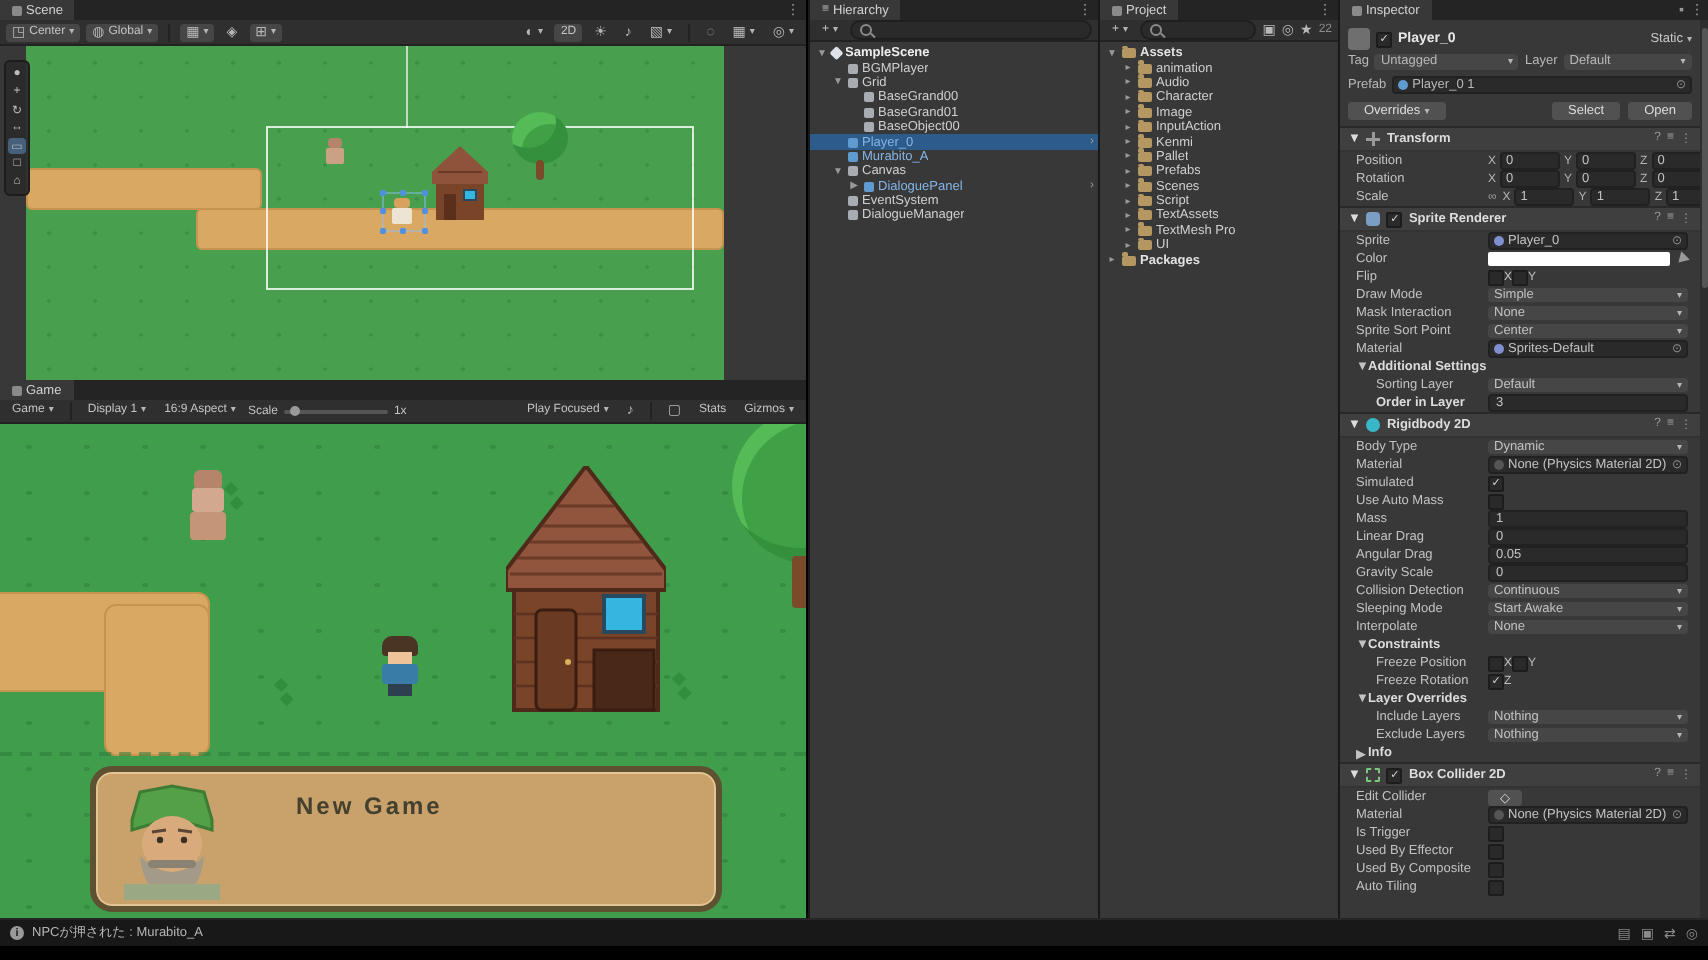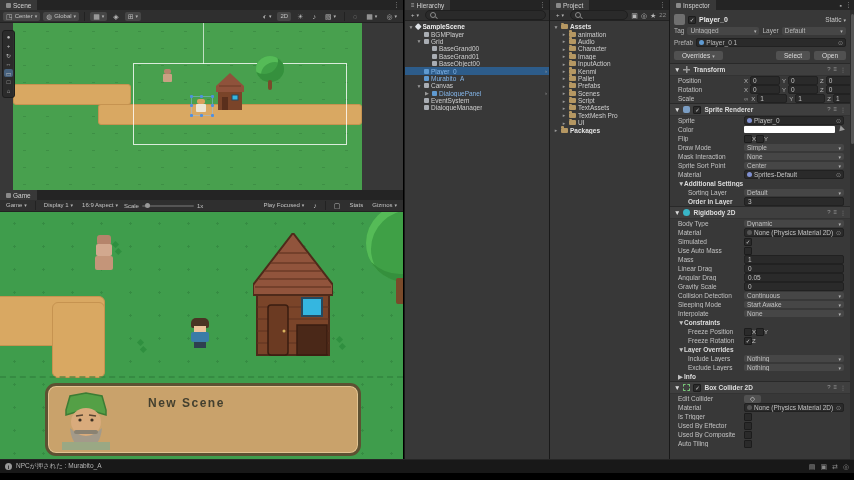--- a/index.html
+++ b/index.html
@@ -311,21 +311,21 @@
           <polygon points="6,20 10,6 26,3 42,6 46,20 46,25 26,19 6,25" fill="#54a046" stroke="#3c7c34" stroke-width="1.5"></polygon>
           <ellipse cx="26" cy="32" rx="15" ry="14" fill="#d9ab7c"></ellipse>
           <path d="M10,38 Q12,58 26,59 Q40,58 42,38 Q34,46 26,46 Q18,46 10,38 Z" fill="#a39a8a"></path>
           <rect x="14" y="40" width="24" height="4" rx="2" fill="#8a8272"></rect>
           <circle cx="20" cy="30" r="1.6" fill="#3a2e22"></circle>
             <circle cx="32" cy="30" r="1.6" fill="#3a2e22"></circle>
           <line x1="16" y1="26" x2="23" y2="25" stroke="#5a4632" stroke-width="1.5"></line>
           <line x1="29" y1="25" x2="36" y2="26" stroke="#5a4632" stroke-width="1.5"></line>
           <rect x="2" y="52" width="48" height="8" fill="#9aa884"></rect>
         </svg>
-        <div class="dialog-text" style="left:100px;top:10px;">New Scene</div>
+        <div class="dialog-text" style="left:100px;top:10px;">New Game</div>
       </div>
     </div>
   </div>
 
   <div class="panel" style="left:404px;top:0;width:144px;height:459px;border-left:1px solid #191919;">
     <div class="tabbar">
       <div class="tab">
           <span class="ico" style="font-size:6px;">≡</span>
           <span>Hierarchy</span>
         </div>

